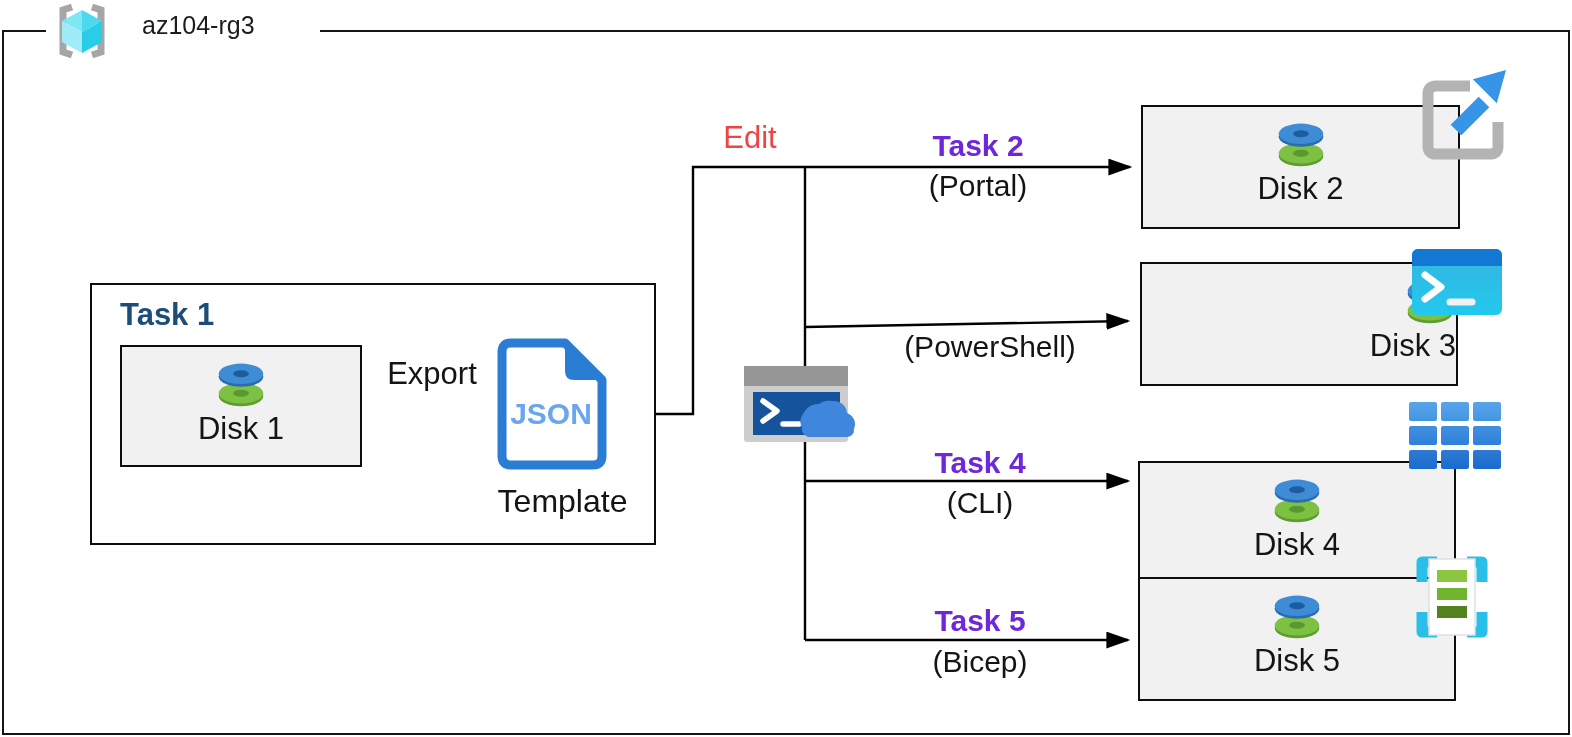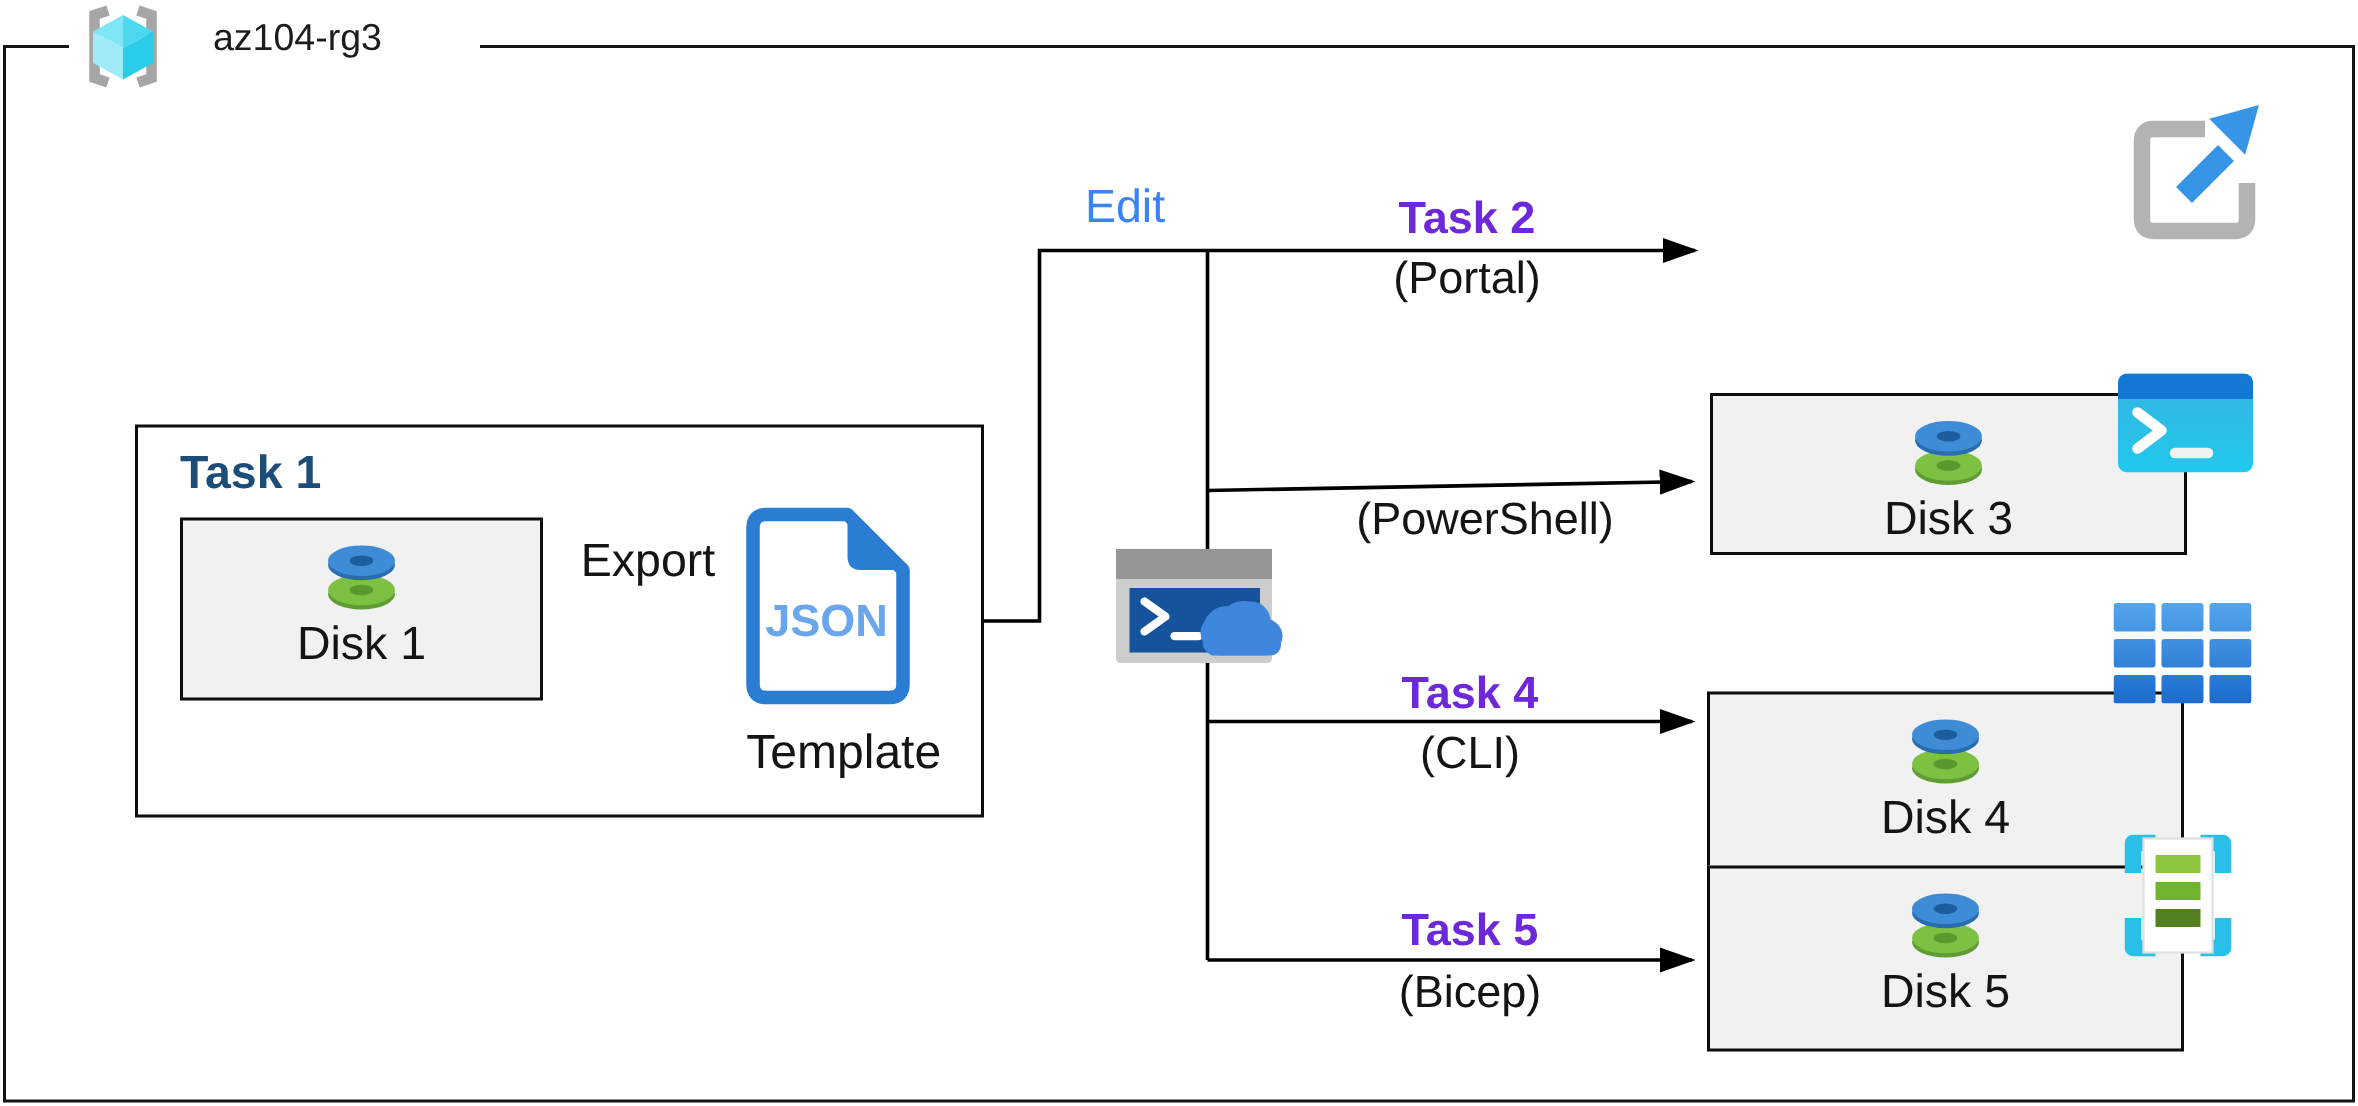--- a/index.html
+++ b/index.html
@@ -29,29 +29,29 @@
   .task1-box {
     position:absolute; box-sizing:border-box; border:2.5px solid #0d0d0d;
     background:#ffffff; left:90px; top:283px; width:566px; height:262px; z-index:2;
   }
   .task1-title {
     position:absolute; left:28px; top:12px;
     font-size:31px; font-weight:bold; color:#1b4d78;
   }
   .disk-box-1 { left:120px; top:345px; width:242px; height:122px; }
   .disk-box-2 { left:1141px; top:105px; width:319px; height:124px; }
-  .disk-box-3 { left:1140px; top:262px; width:318px; height:108px; }
+  .disk-box-3 { left:1140px; top:262px; width:318px; height:124px;align-items:flex-end; }
   .disk-box-4 { left:1138px; top:419px; width:318px; height:124px;margin-top:42px; }
   .disk-box-5 { left:1138px; top:577px; width:318px; height:124px; }
   .disk-ico { margin-top:13px; }
   .disk-label { font-size:31px; color:#141414; margin-top:2px; }
   .lbl { position:absolute; z-index:2; text-align:center; white-space:nowrap; }
   .t-title { font-size:30px; font-weight:bold; color:#6d28d9; }
   .t-method { font-size:30px; color:#141414; }
-  .edit-lbl    { left:700px; top:120px; width:100px; font-size:31px; color:#3b82f6; }
+  .edit-lbl    { left:700px; top:120px; width:100px; font-size:31px; color:#ef4444; }
   .export-lbl  { left:360px; top:356px; width:120px; font-size:31px; color:#141414;margin-left:12px; }
   .template-lbl{ left:480px; top:483px; width:165px; font-size:32px; color:#141414; }
   .task2-t { left:878px; top:129px; width:200px; }
   .task2-m { left:878px; top:169px; width:200px; }
   .task3-t { left:880px; top:289px; width:220px; }
   .task3-m { left:880px; top:330px; width:220px; }
   .task4-t { left:870px; top:446px; width:220px; }
   .task4-m { left:870px; top:486px; width:220px; }
   .task5-t { left:870px; top:604px; width:220px; }
   .task5-m { left:870px; top:645px; width:220px; }
@@ -149,20 +149,26 @@
   </svg>
 
   <div class="lbl t-title task2-t">Task 2</div>
   <div class="lbl t-method task2-m">(Portal)</div>
   <div class="lbl t-method task3-m">(PowerShell)</div>
   <div class="lbl t-title task4-t">Task 4</div>
   <div class="lbl t-method task4-m">(CLI)</div>
   <div class="lbl t-title task5-t">Task 5</div>
   <div class="lbl t-method task5-m">(Bicep)</div>
 
+  <div class="box disk-box-2">
+    <svg class="disk-ico" width="52" height="49" viewBox="0 0 56 52">
+        <use href="#disk-sym"></use>
+      </svg>
+    <div class="disk-label">Disk 2</div>
+  </div>
   <div class="box disk-box-3">
     <svg class="disk-ico" width="52" height="49" viewBox="0 0 56 52">
         <use href="#disk-sym"></use>
       </svg>
     <div class="disk-label">Disk 3</div>
   </div>
   <div class="box disk-box-4">
     <svg class="disk-ico" width="52" height="49" viewBox="0 0 56 52">
         <use href="#disk-sym"></use>
       </svg>

